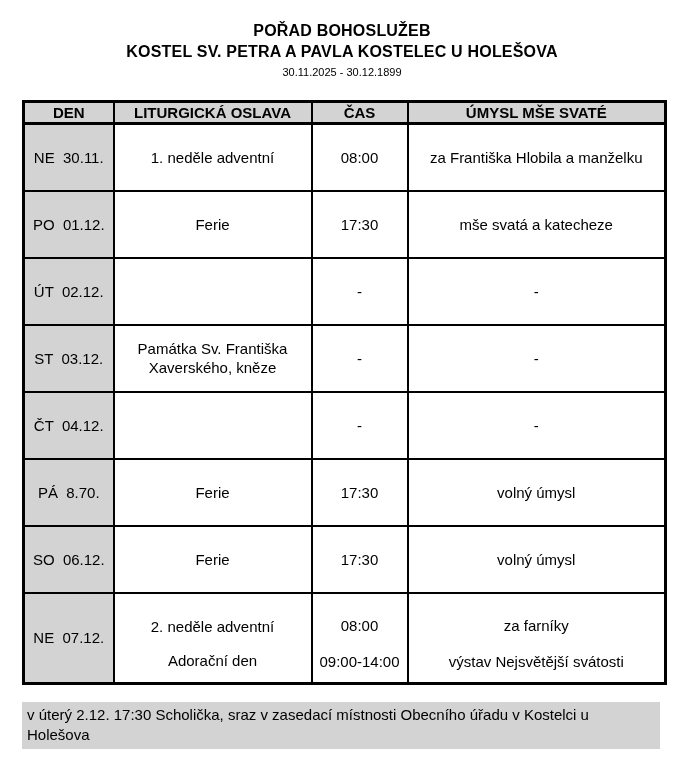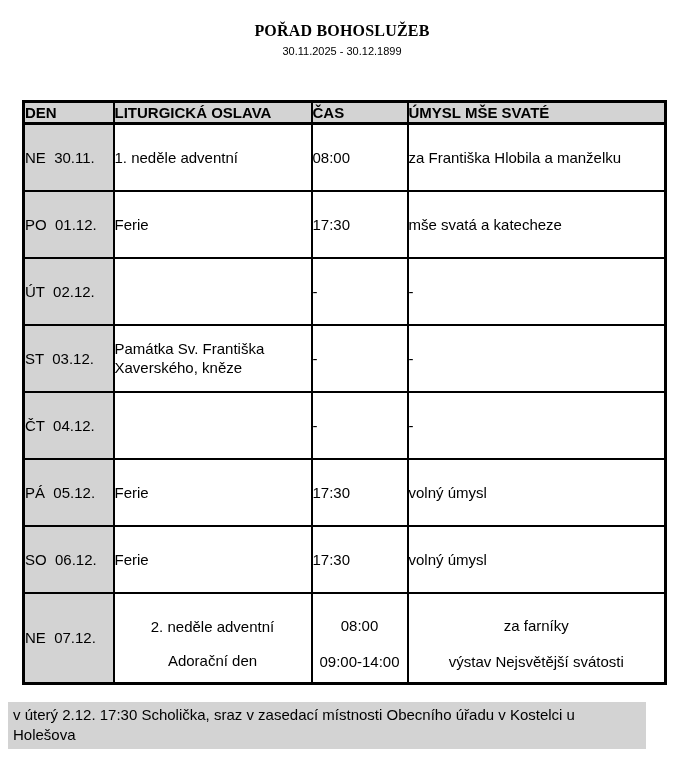--- a/index.html
+++ b/index.html
@@ -17,40 +17,39 @@
   }
   .title-block {
     padding-top: 20px;
     text-align: center;
     line-height: 21px;
   }
   .title-main, .title-church {
     font-size: 16px;
     font-weight: bold;
     letter-spacing: 0.2px;
-    font-family: Liberation Serif, serif;
   }
   .title-dates {
     font-size: 11px;
     font-weight: normal;
   }
   table.schedule {
     position: absolute;
     left: 22px;
     top: 100px;
     width: 642px;
     border-collapse: collapse;
     table-layout: fixed;
     border: 3px solid #000;
   }
   table.schedule th,
   table.schedule td {
     border: 2px solid #000;
     font-size: 15px;
-    text-align: left;
+    text-align: center;
     vertical-align: middle;
     padding: 0;
     overflow: hidden;
   }
   table.schedule thead th {
     background: #d3d3d3;
     font-weight: bold;
     height: 16px;
     padding: 1px 0;
     border-bottom: 3px solid #000;
@@ -76,37 +75,38 @@
     height: 88px;
     box-sizing: border-box;
     display: flex;
     flex-direction: column;
     justify-content: space-between;
     align-items: center;
     padding: 23px 0 12px 0;
   }
   .note-bar {
     position: absolute;
-    left: 8px;
+    left: 22px;
     top: 702px;
     width: 638px;
     box-sizing: border-box;
     background: #d3d3d3;
     font-size: 15px;
     line-height: 19.5px;
     padding: 3px 5px 5px 5px;
     min-height: 46px;
     text-align: left;
   }
 </style>
 </head>
 <body>
 
 <div class="title-block">
   <div class="title-main">POŘAD BOHOSLUŽEB</div>
+  <div class="title-church">KOSTEL SV. PETRA A PAVLA KOSTELEC U HOLEŠOVA</div>
   <div class="title-dates">30.11.2025 - 30.12.1899</div>
 </div>
 
 <table class="schedule">
   <colgroup>
     <col style="width:90px">
     <col style="width:198px">
     <col style="width:96px">
     <col style="width:258px">
   </colgroup>
@@ -143,21 +143,21 @@
       <td>-</td>
       <td>-</td>
     </tr>
     <tr>
       <td class="den-cell">ČT  04.12.</td>
       <td class="oslava-cell"></td>
       <td>-</td>
       <td>-</td>
     </tr>
     <tr>
-      <td class="den-cell">PÁ  05.12.</td>
+      <td class="den-cell">PÁ  8.70.</td>
       <td class="oslava-cell">Ferie</td>
       <td>17:30</td>
       <td>volný úmysl</td>
     </tr>
     <tr>
       <td class="den-cell">SO  06.12.</td>
       <td class="oslava-cell">Ferie</td>
       <td>17:30</td>
       <td>volný úmysl</td>
     </tr>

